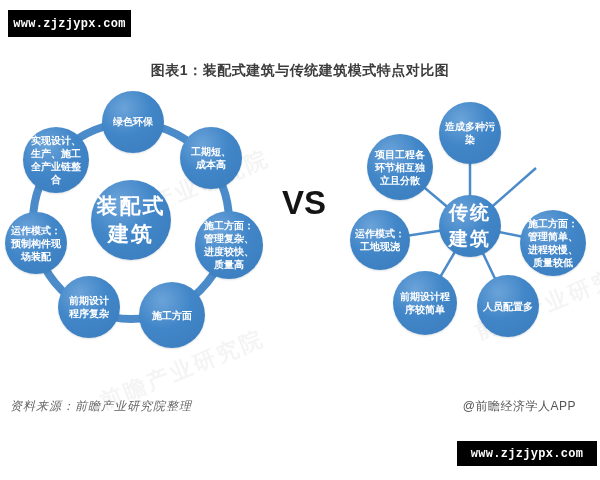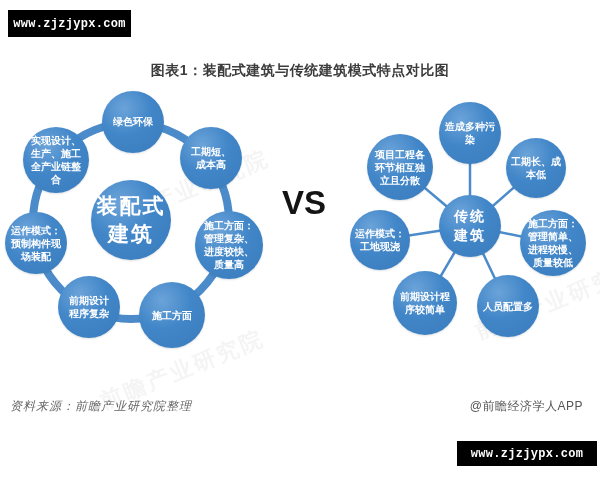--- a/index.html
+++ b/index.html
@@ -35,34 +35,34 @@
 
   .circle {
     position:absolute; border-radius:50%;
     background:radial-gradient(circle at 35% 28%, #6ba3d9 0%, #4186c8 45%, #3a7cbd 100%);
     color:#fff; font-weight:bold; text-align:center;
     display:flex; align-items:center; justify-content:center;
     white-space:pre-line; box-shadow:0 1px 2px rgba(0,0,0,.12);
   }
   .sat { font-size:10px; line-height:1.3; }
   .hub-left  { font-size:21px; line-height:1.35; letter-spacing:2px; }
-  .hub-right { font-size:14px; line-height:1.35; letter-spacing:2px;text-align:right; }
+  .hub-right { font-size:19px; line-height:1.35; letter-spacing:2px;text-align:right; }
 
   .wm {
     position:absolute; color:#555; opacity:.06; font-weight:bold;
     font-size:22px; letter-spacing:3px; white-space:nowrap;
     transform:rotate(-22deg); pointer-events:none;
   }
 
   .source-note {
     position:absolute; left:10px; top:398px;
     font-size:12px; font-style:italic; color:#666; letter-spacing:1px;
   }
   .app-credit {
-    position:absolute; right:17px; top:398px;
+    position:absolute; right:24px; top:398px;
     font-size:12px; color:#555; letter-spacing:.5px;
   }
 </style>
 </head>
 <body>
 
 <div class="stage">
 
   <div class="wm" style="left:100px; top:175px;">前瞻产业研究院</div>
   <div class="wm" style="left:95px;  top:355px;">前瞻产业研究院</div>
@@ -108,22 +108,20 @@
       <line x1="470" y1="226" x2="425" y2="303"></line>
       <line x1="470" y1="226" x2="508" y2="306"></line>
     </g>
   </svg>
 
   <div class="circle sat" style="left:439px; top:102px; width:62px; height:62px;">造成多种污
 染</div>
   <div class="circle sat" style="left:367px; top:134px; width:66px; height:66px;">项目工程各
 环节相互独
 立且分散</div>
-  <div class="circle sat" style="left:506px; top:138px; width:60px; height:60px;">工期长、成
-本低</div>
   <div class="circle sat" style="left:350px; top:210px; width:60px; height:60px;">运作模式：
 工地现浇</div>
   <div class="circle sat" style="left:520px; top:210px; width:66px; height:66px;">施工方面：
 管理简单、
 进程较慢、
 质量较低</div>
   <div class="circle sat" style="left:393px; top:271px; width:64px; height:64px;">前期设计程
 序较简单</div>
   <div class="circle sat" style="left:477px; top:275px; width:62px; height:62px;">人员配置多</div>
 

